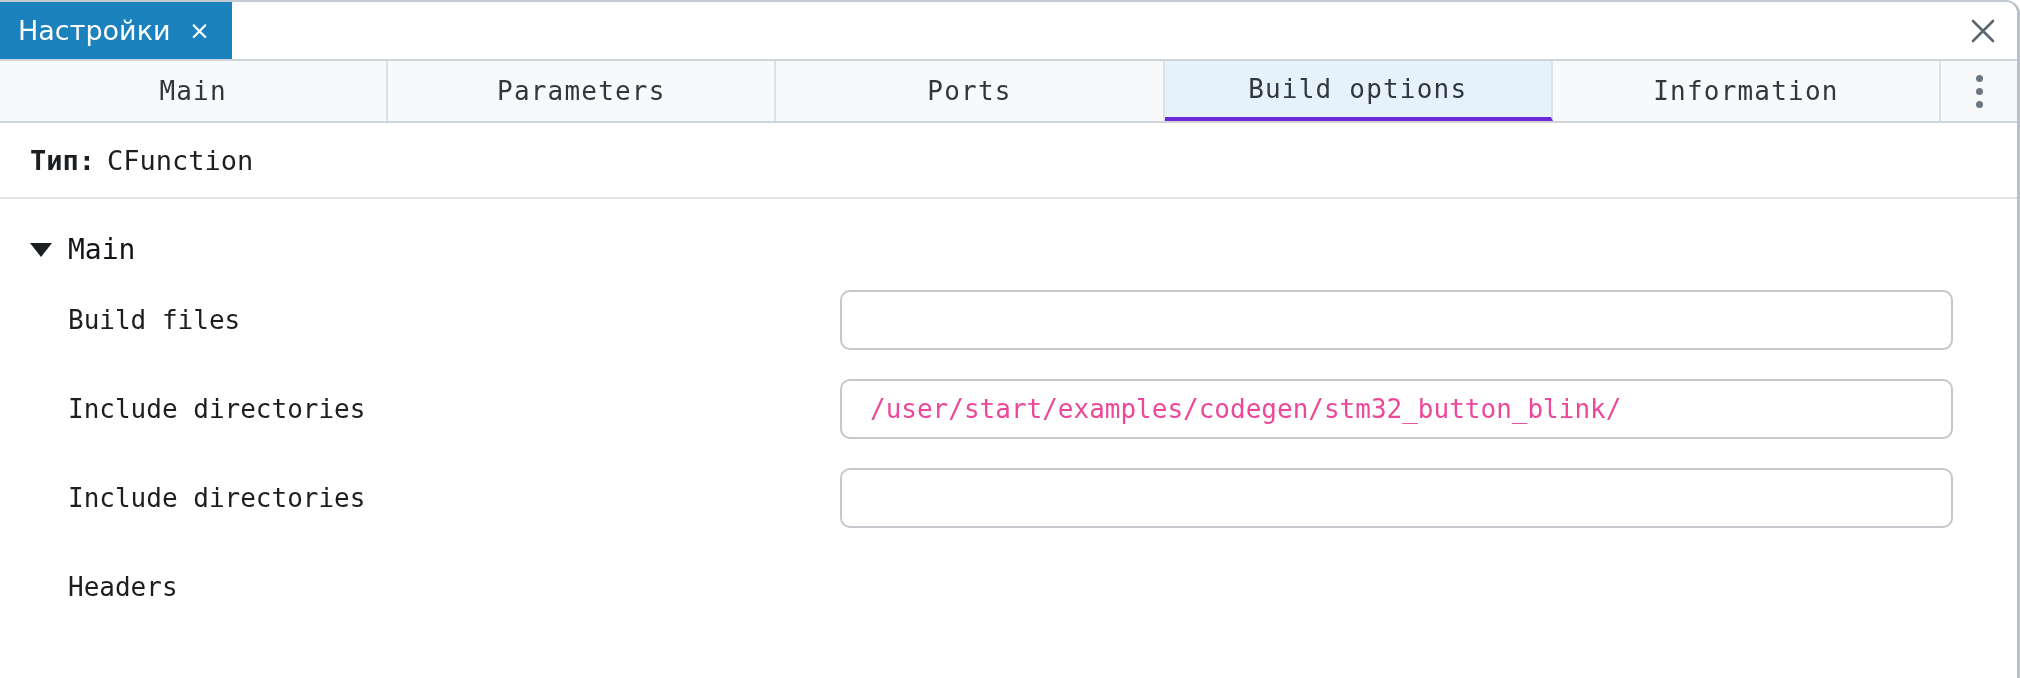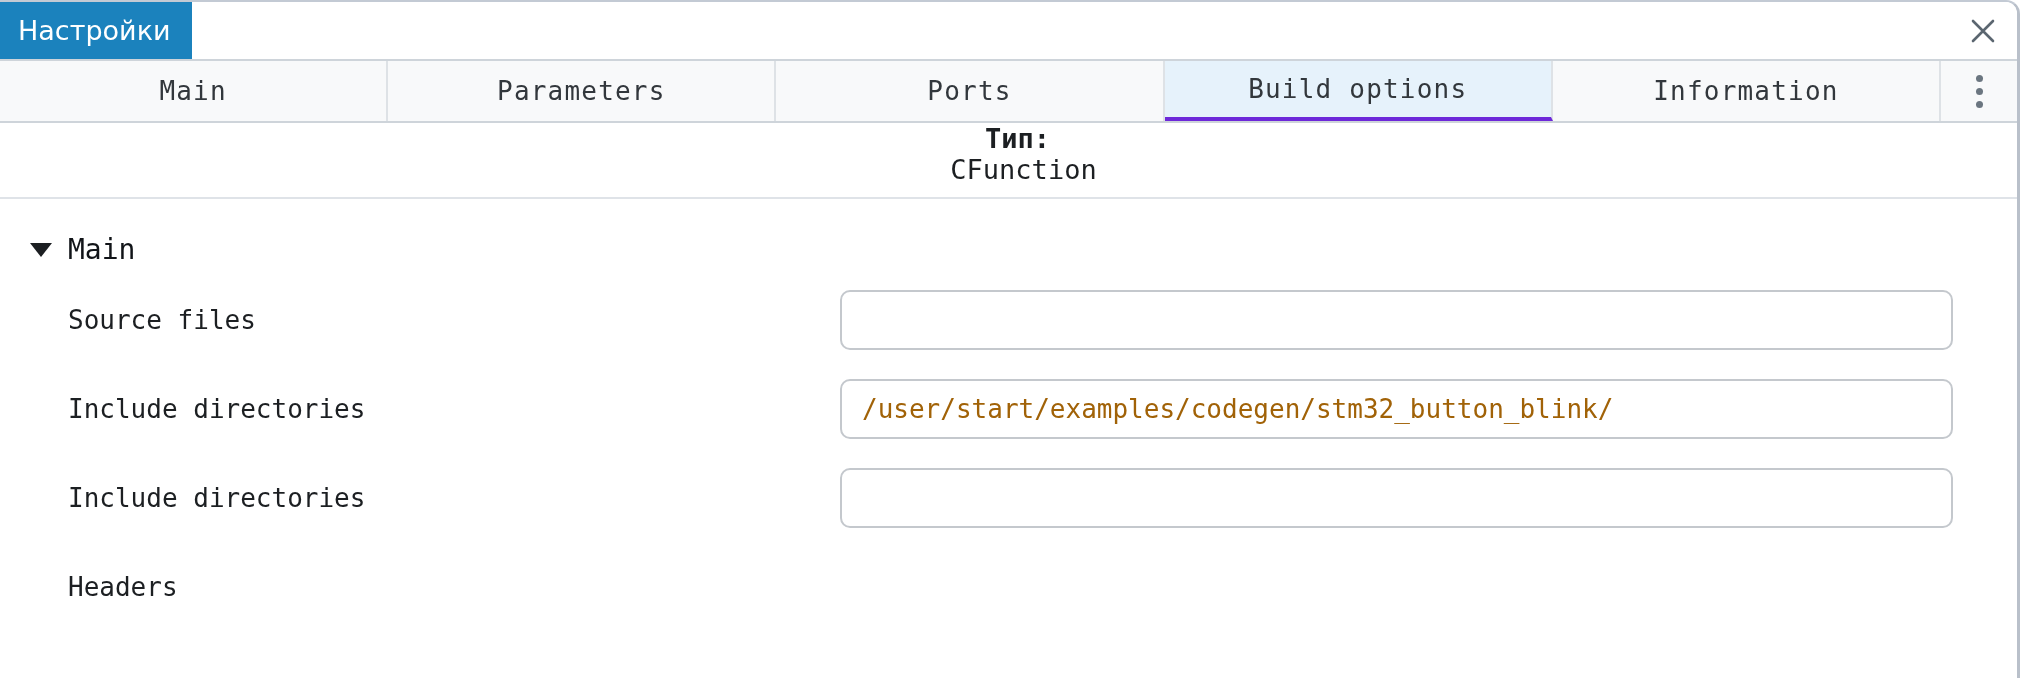--- a/index.html
+++ b/index.html
@@ -42,21 +42,20 @@
     display: flex;
     align-items: center;
     gap: 18px;
     padding: 0 22px 0 18px;
     box-sizing: border-box;
     font-size: 27px;
     letter-spacing: 0px;
     white-space: nowrap;
     cursor: default;
     font-family: "DejaVu Sans", "Liberation Sans", sans-serif;
-    flex-direction: column;
   }
   .window-tab-label {
     font-size: 27px;
     line-height: 57px;
   }
   .window-tab-close {
     font-size: 25px;
     line-height: 1;
     color: #ffffff;
     display: inline-block;
@@ -132,21 +131,20 @@
   
   .type-row {
     height: 76px;
     display: flex;
     align-items: center;
     padding-left: 30px;
     box-sizing: border-box;
     border-bottom: 2px solid #dfe3e8;
     font-size: 27px;
     color: #1c1f22;
-    flex-direction: column;
   }
   .type-key {
     font-weight: bold;
     margin-right: 12px;
   }
   .type-val { font-weight: normal; }
 
   
   .content {
     padding-top: 8px;
@@ -187,22 +185,22 @@
   }
   .field-input {
     width: 1113px;
     height: 60px;
     box-sizing: border-box;
     border: 2px solid #c4c8cd;
     border-radius: 10px;
     background: #ffffff;
     font-family: "DejaVu Sans Mono", "Liberation Mono", monospace;
     font-size: 26px;
-    color: #a16207;
-    padding: 0 20px;
+    color: #ec4899;
+    padding: 0 28px;
     outline: none;
   }
   .field-input::placeholder { color: #9aa0a6; }
 </style>
 </head>
 <body>
 
 <div id="app">
 
   <div class="window-tabstrip">
@@ -250,21 +248,21 @@
   <div class="content">
 
     <div class="group-header">
       <span class="caret"></span>
       <span class="group-title">Main</span>
     </div>
 
     <div class="fields">
 
       <div class="field-row">
-        <div class="field-label">Source files</div>
+        <div class="field-label">Build files</div>
         <input class="field-input" type="text" value="" style="">
       </div>
 
       <div class="field-row">
         <div class="field-label">Include directories</div>
         <input class="field-input" type="text" value="/user/start/examples/codegen/stm32_button_blink/" style="">
       </div>
 
       <div class="field-row">
         <div class="field-label">Include directories</div>

